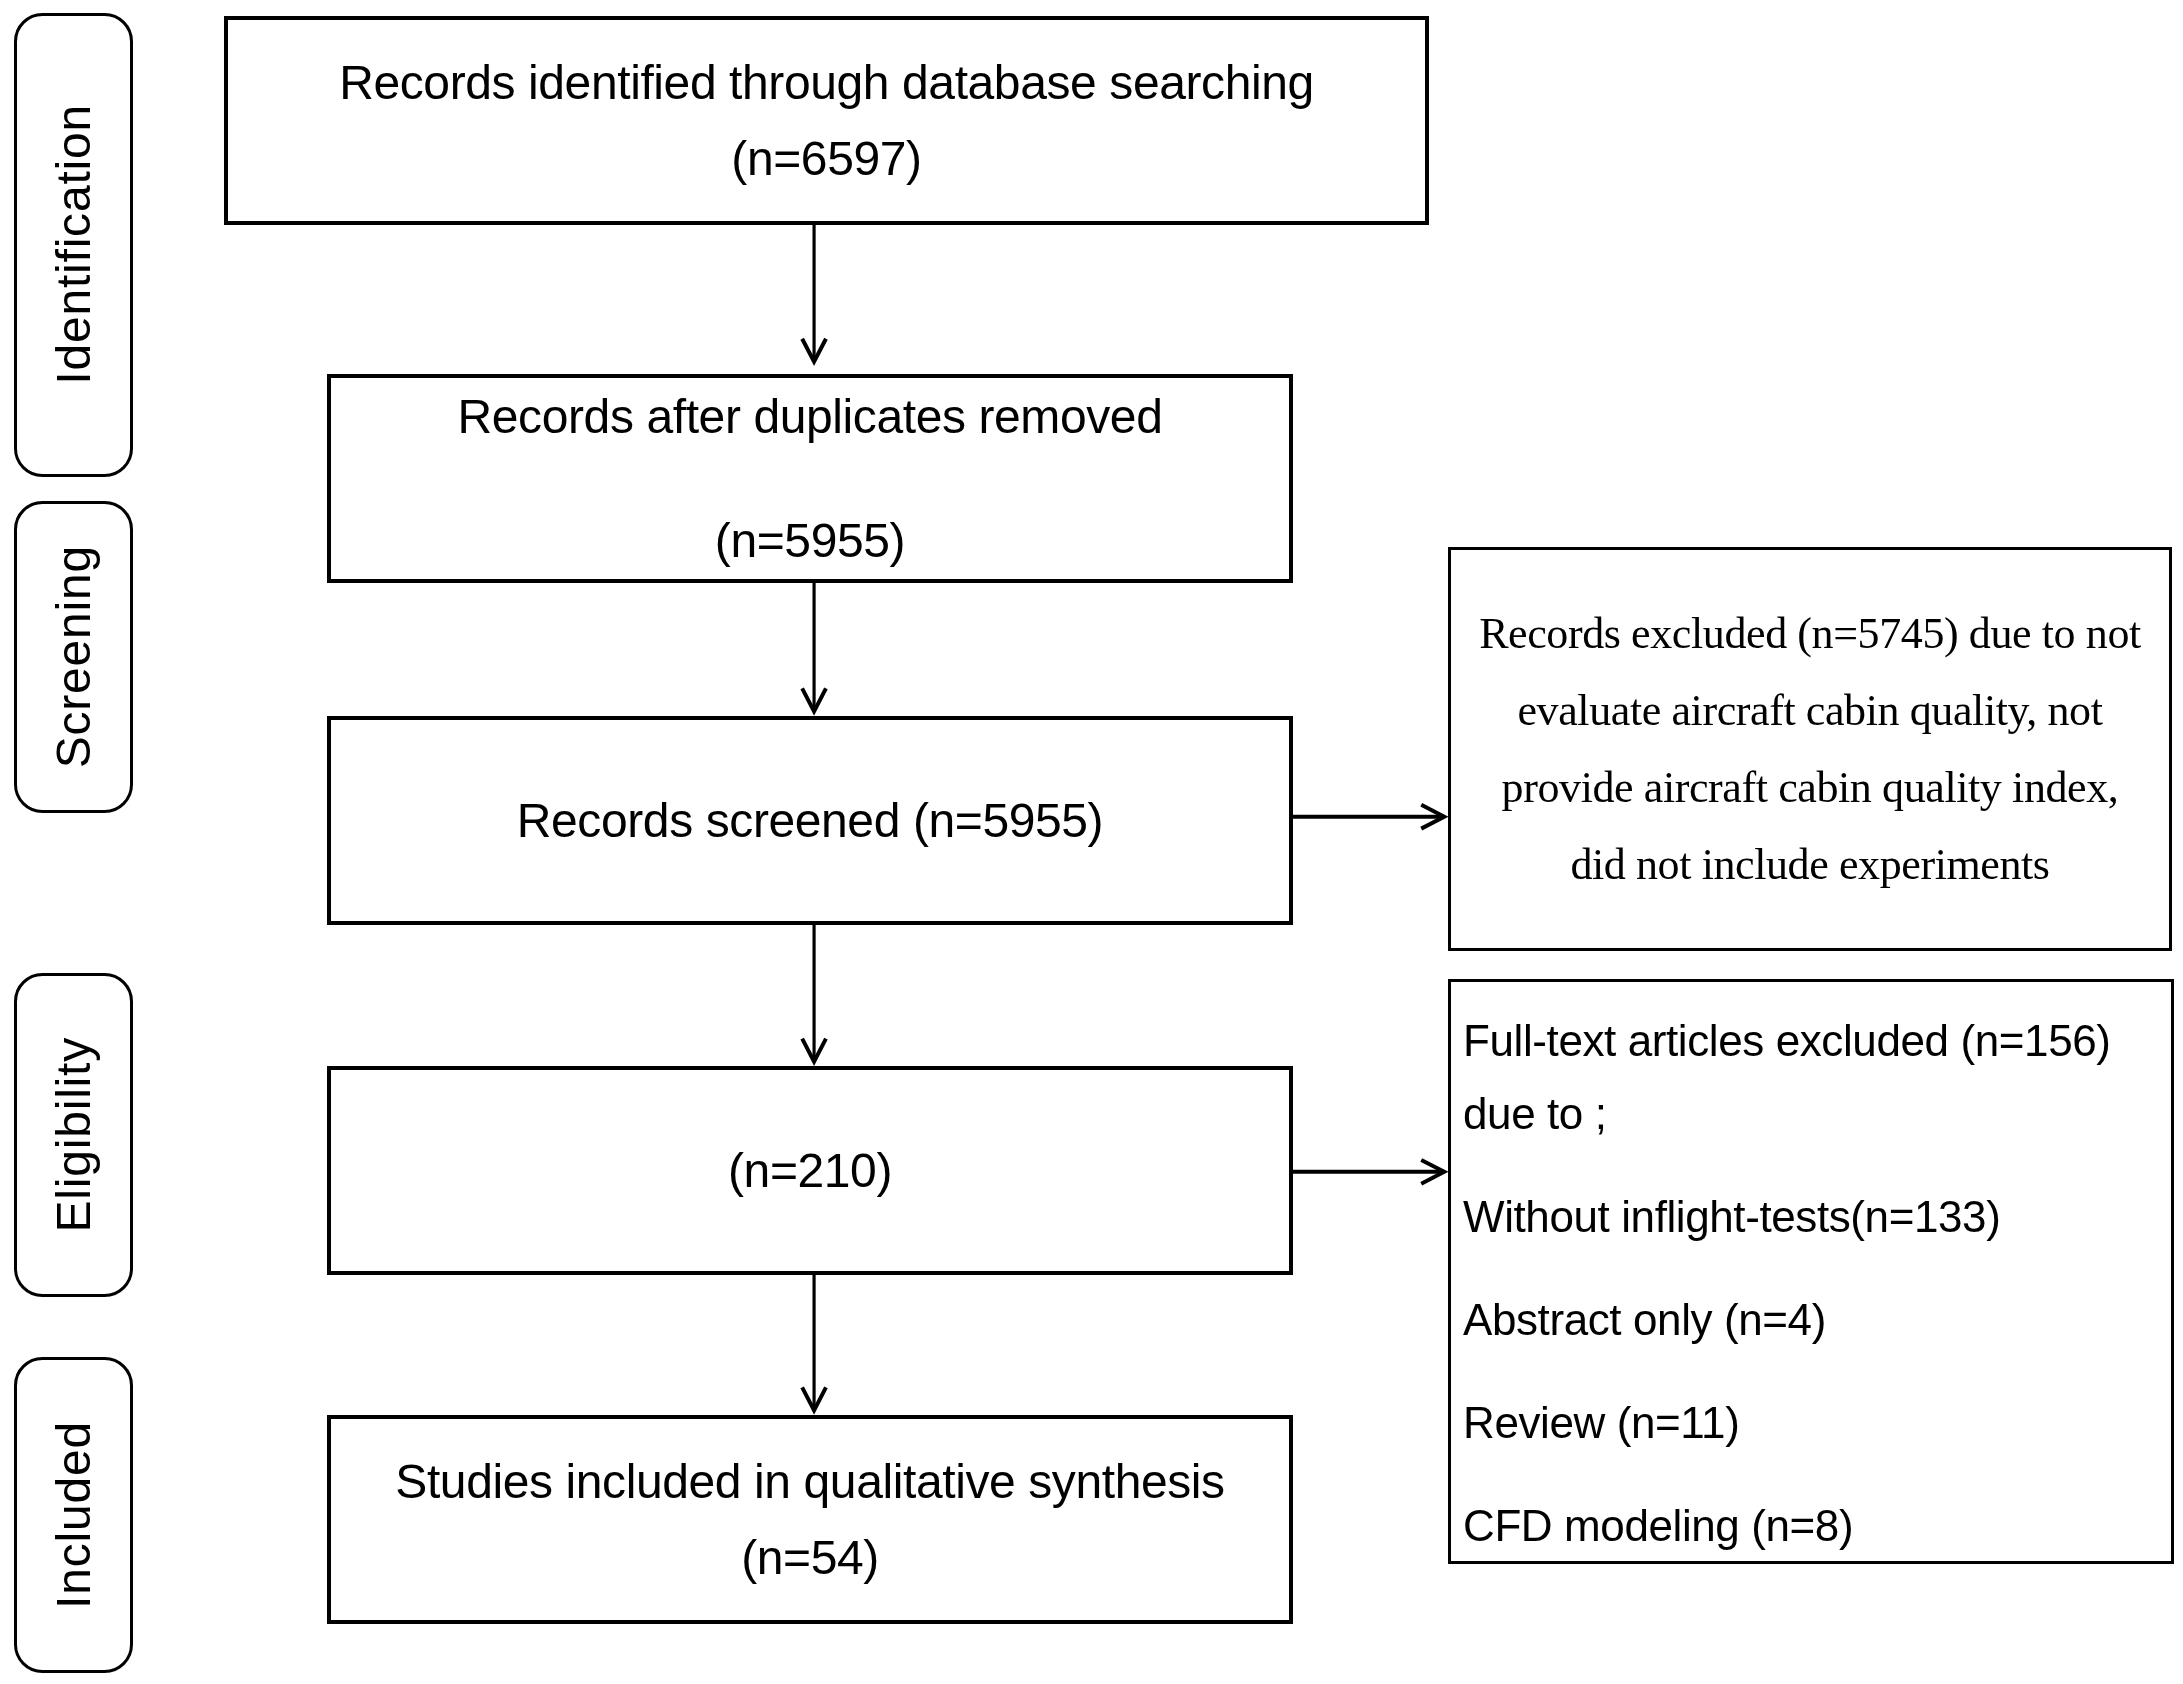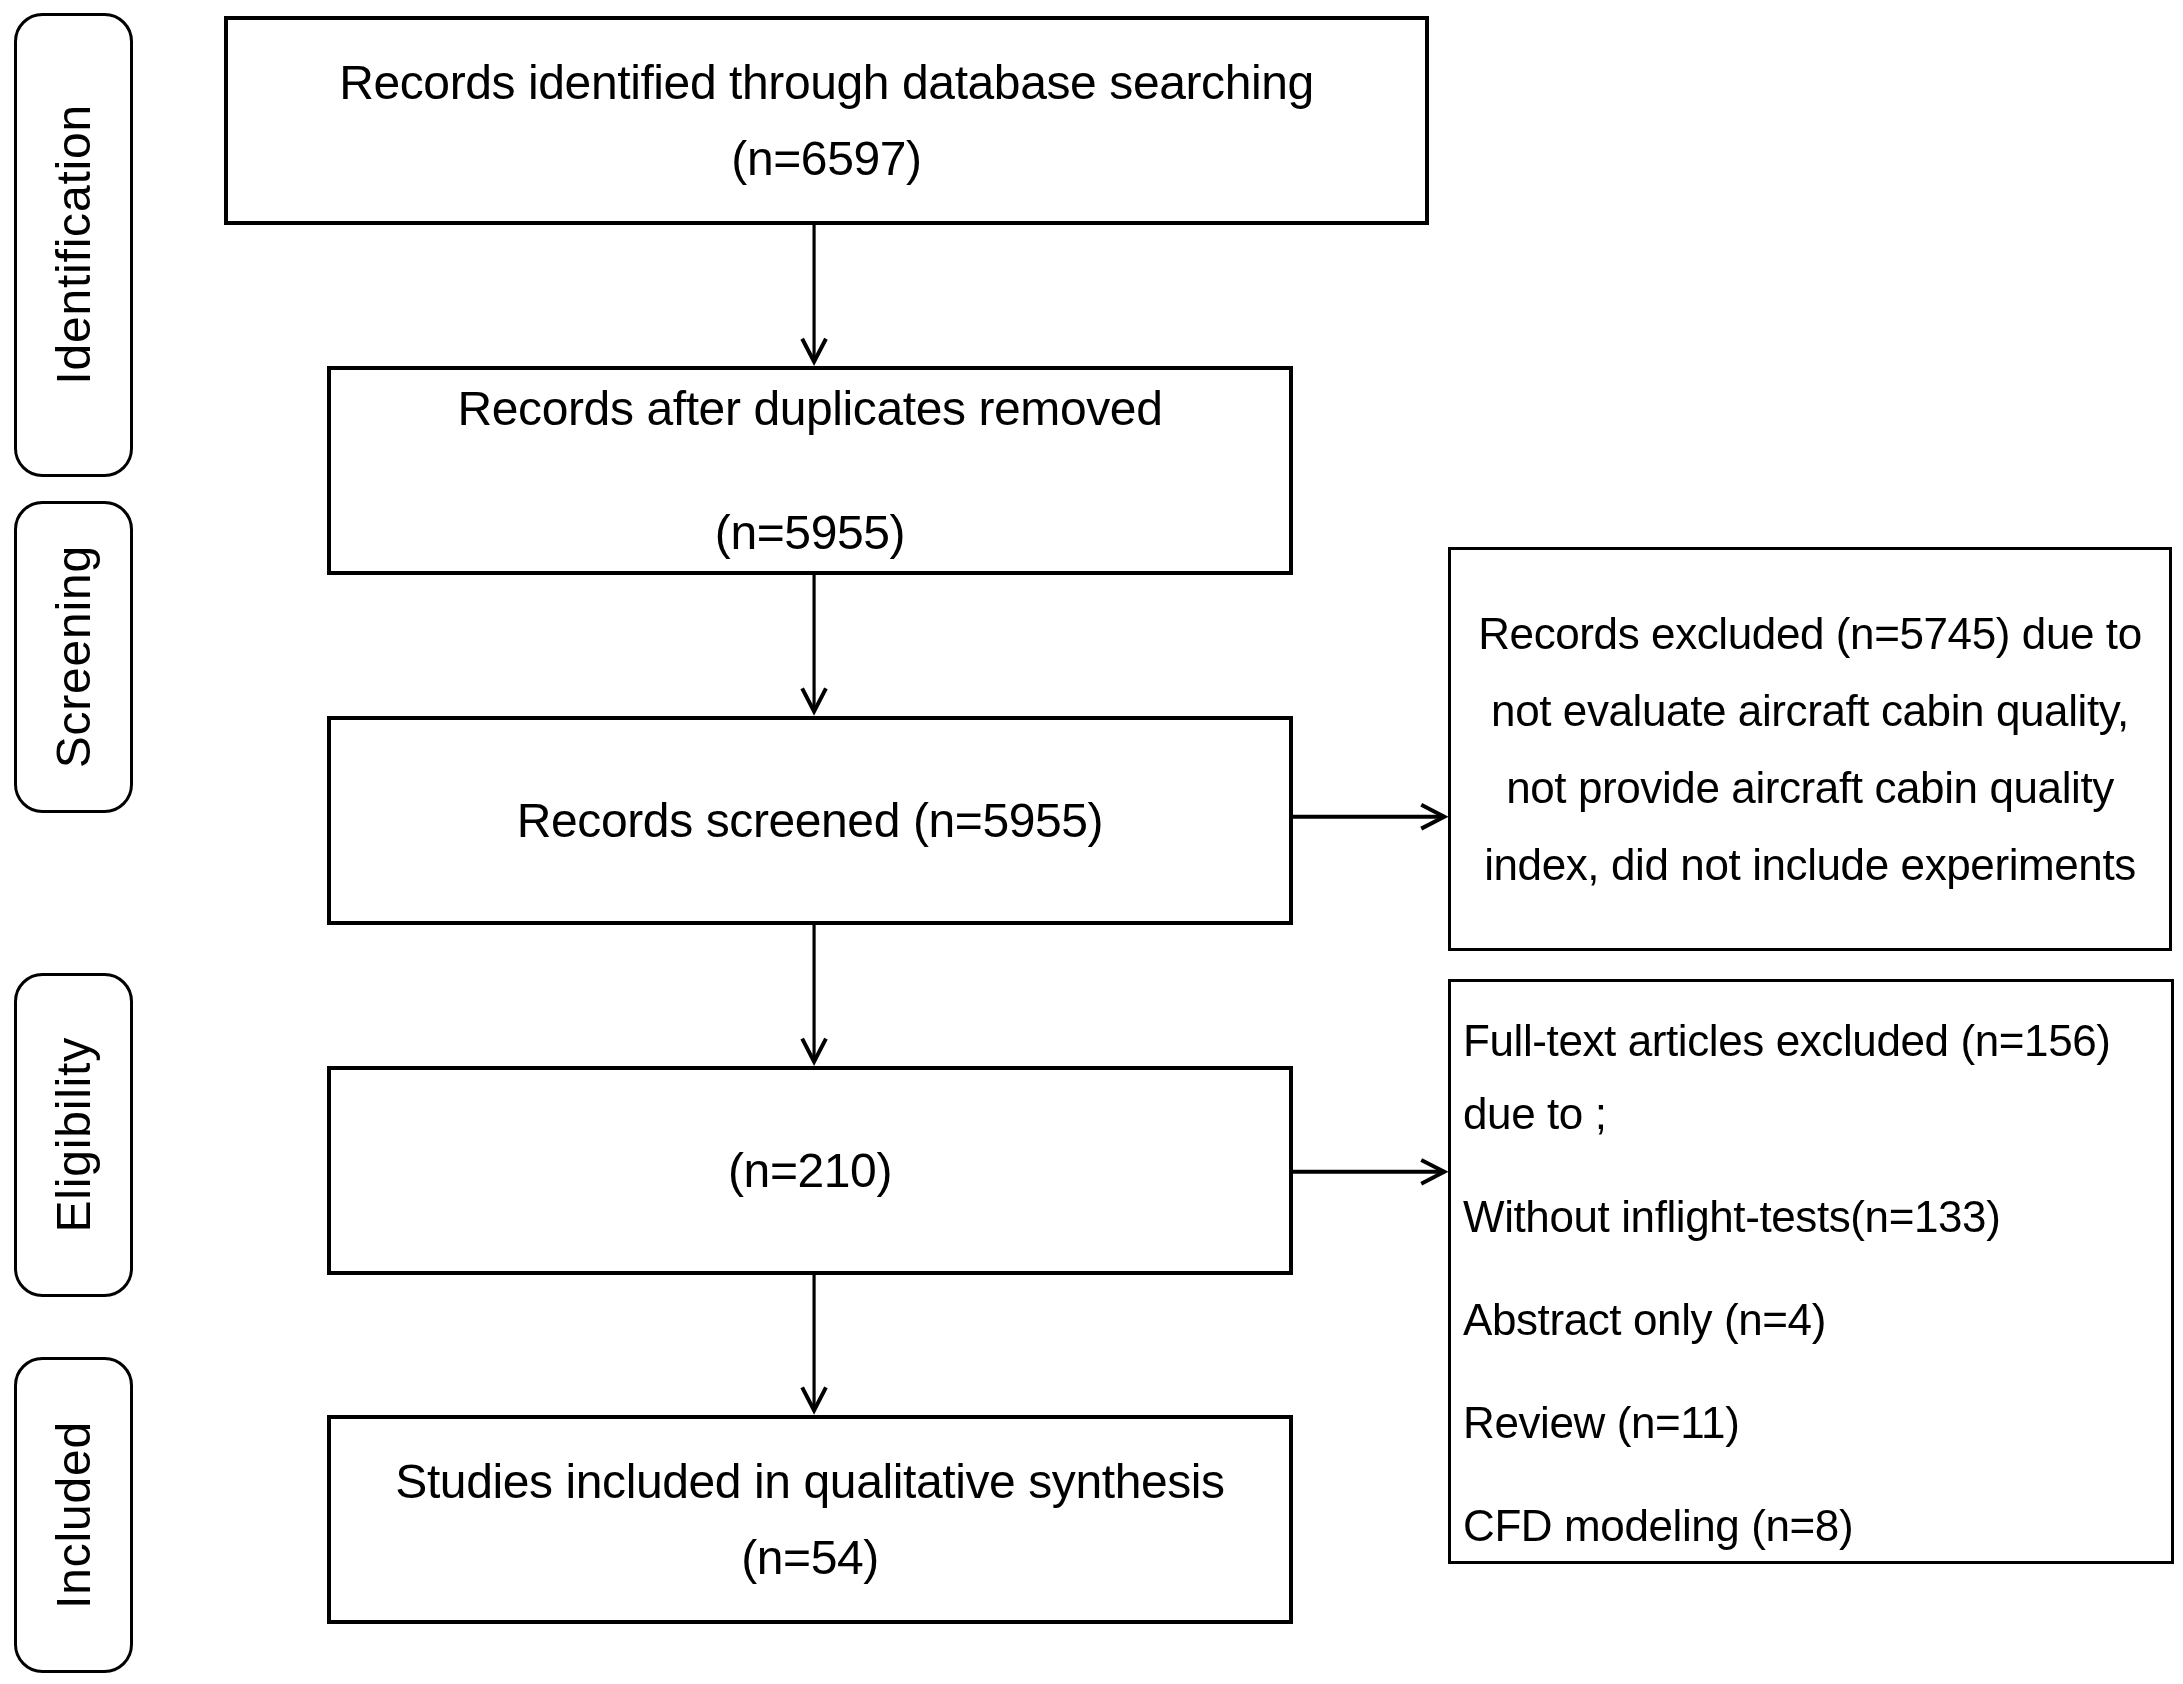--- a/index.html
+++ b/index.html
@@ -61,20 +61,21 @@
     border:3.2px solid #000;
     background:#fff;
     box-sizing:border-box;
   }
   .xbox-center{
     display:flex;
     align-items:center;
     justify-content:center;
     text-align:center;
     padding:8px 19px;
+    font-family:Liberation Serif, serif;
   }
   .xbox-center .xtext{
     font-size:44px;
     line-height:77px;
     letter-spacing:-0.4px;
   }
   .xbox-left{
     padding:22px 12px;
     text-align:left;
   }
@@ -120,21 +121,21 @@
   </div>
   <div class="stage" style="left:14.3px;top:1357px;width:113px;height:310px;">
     <span class="vtext">Included</span>
   </div>
 
   <div class="fbox" style="left:224px;top:16px;width:1197px;height:201px;">
     <div class="l1">Records identified through database searching</div>
     <div class="l2">(n=6597)</div>
   </div>
 
-  <div class="fbox" style="left:327px;top:366px;width:958px;height:201px;gap:48px;">
+  <div class="fbox" style="left:327px;top:374px;width:958px;height:201px;gap:48px;">
     <div class="l1">Records after duplicates removed</div>
     <div class="l2">(n=5955)</div>
   </div>
 
   <div class="fbox" style="left:327px;top:716px;width:958px;height:201px;">
     <div class="l1">Records screened (n=5955)</div>
     <div class="l2"></div>
   </div>
 
   <div class="fbox" style="left:327px;top:1066px;width:958px;height:201px;">

